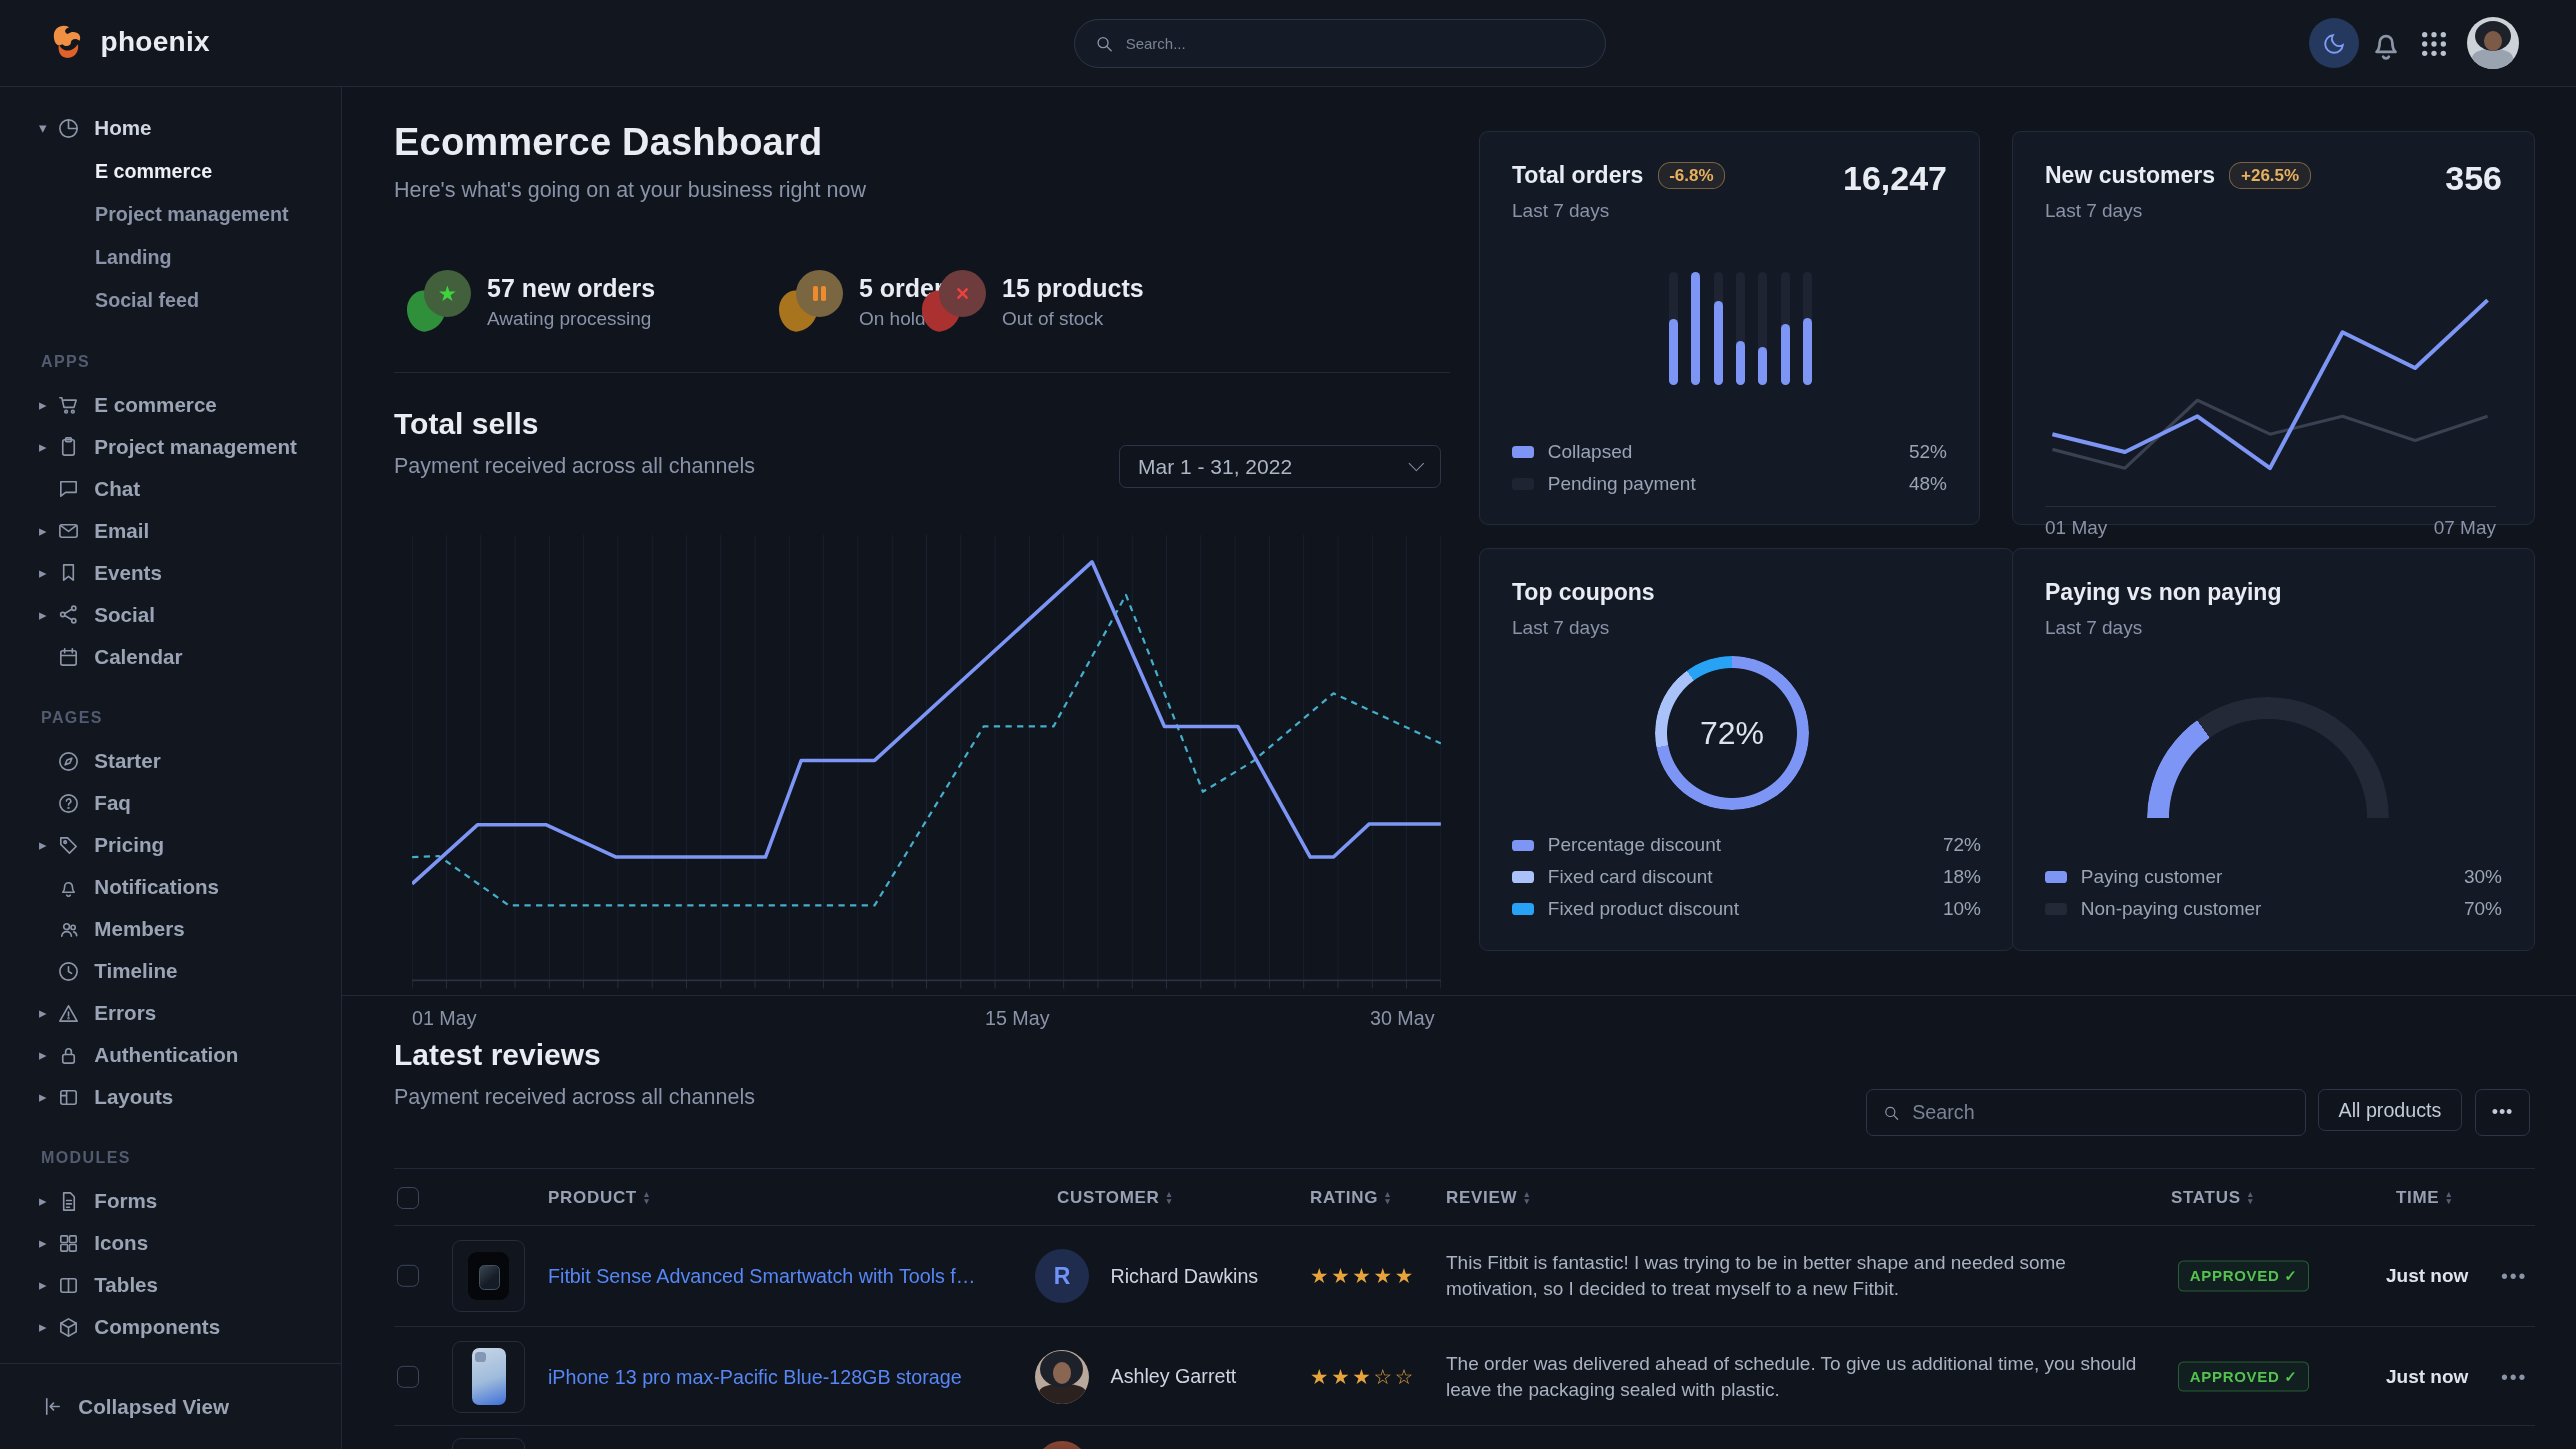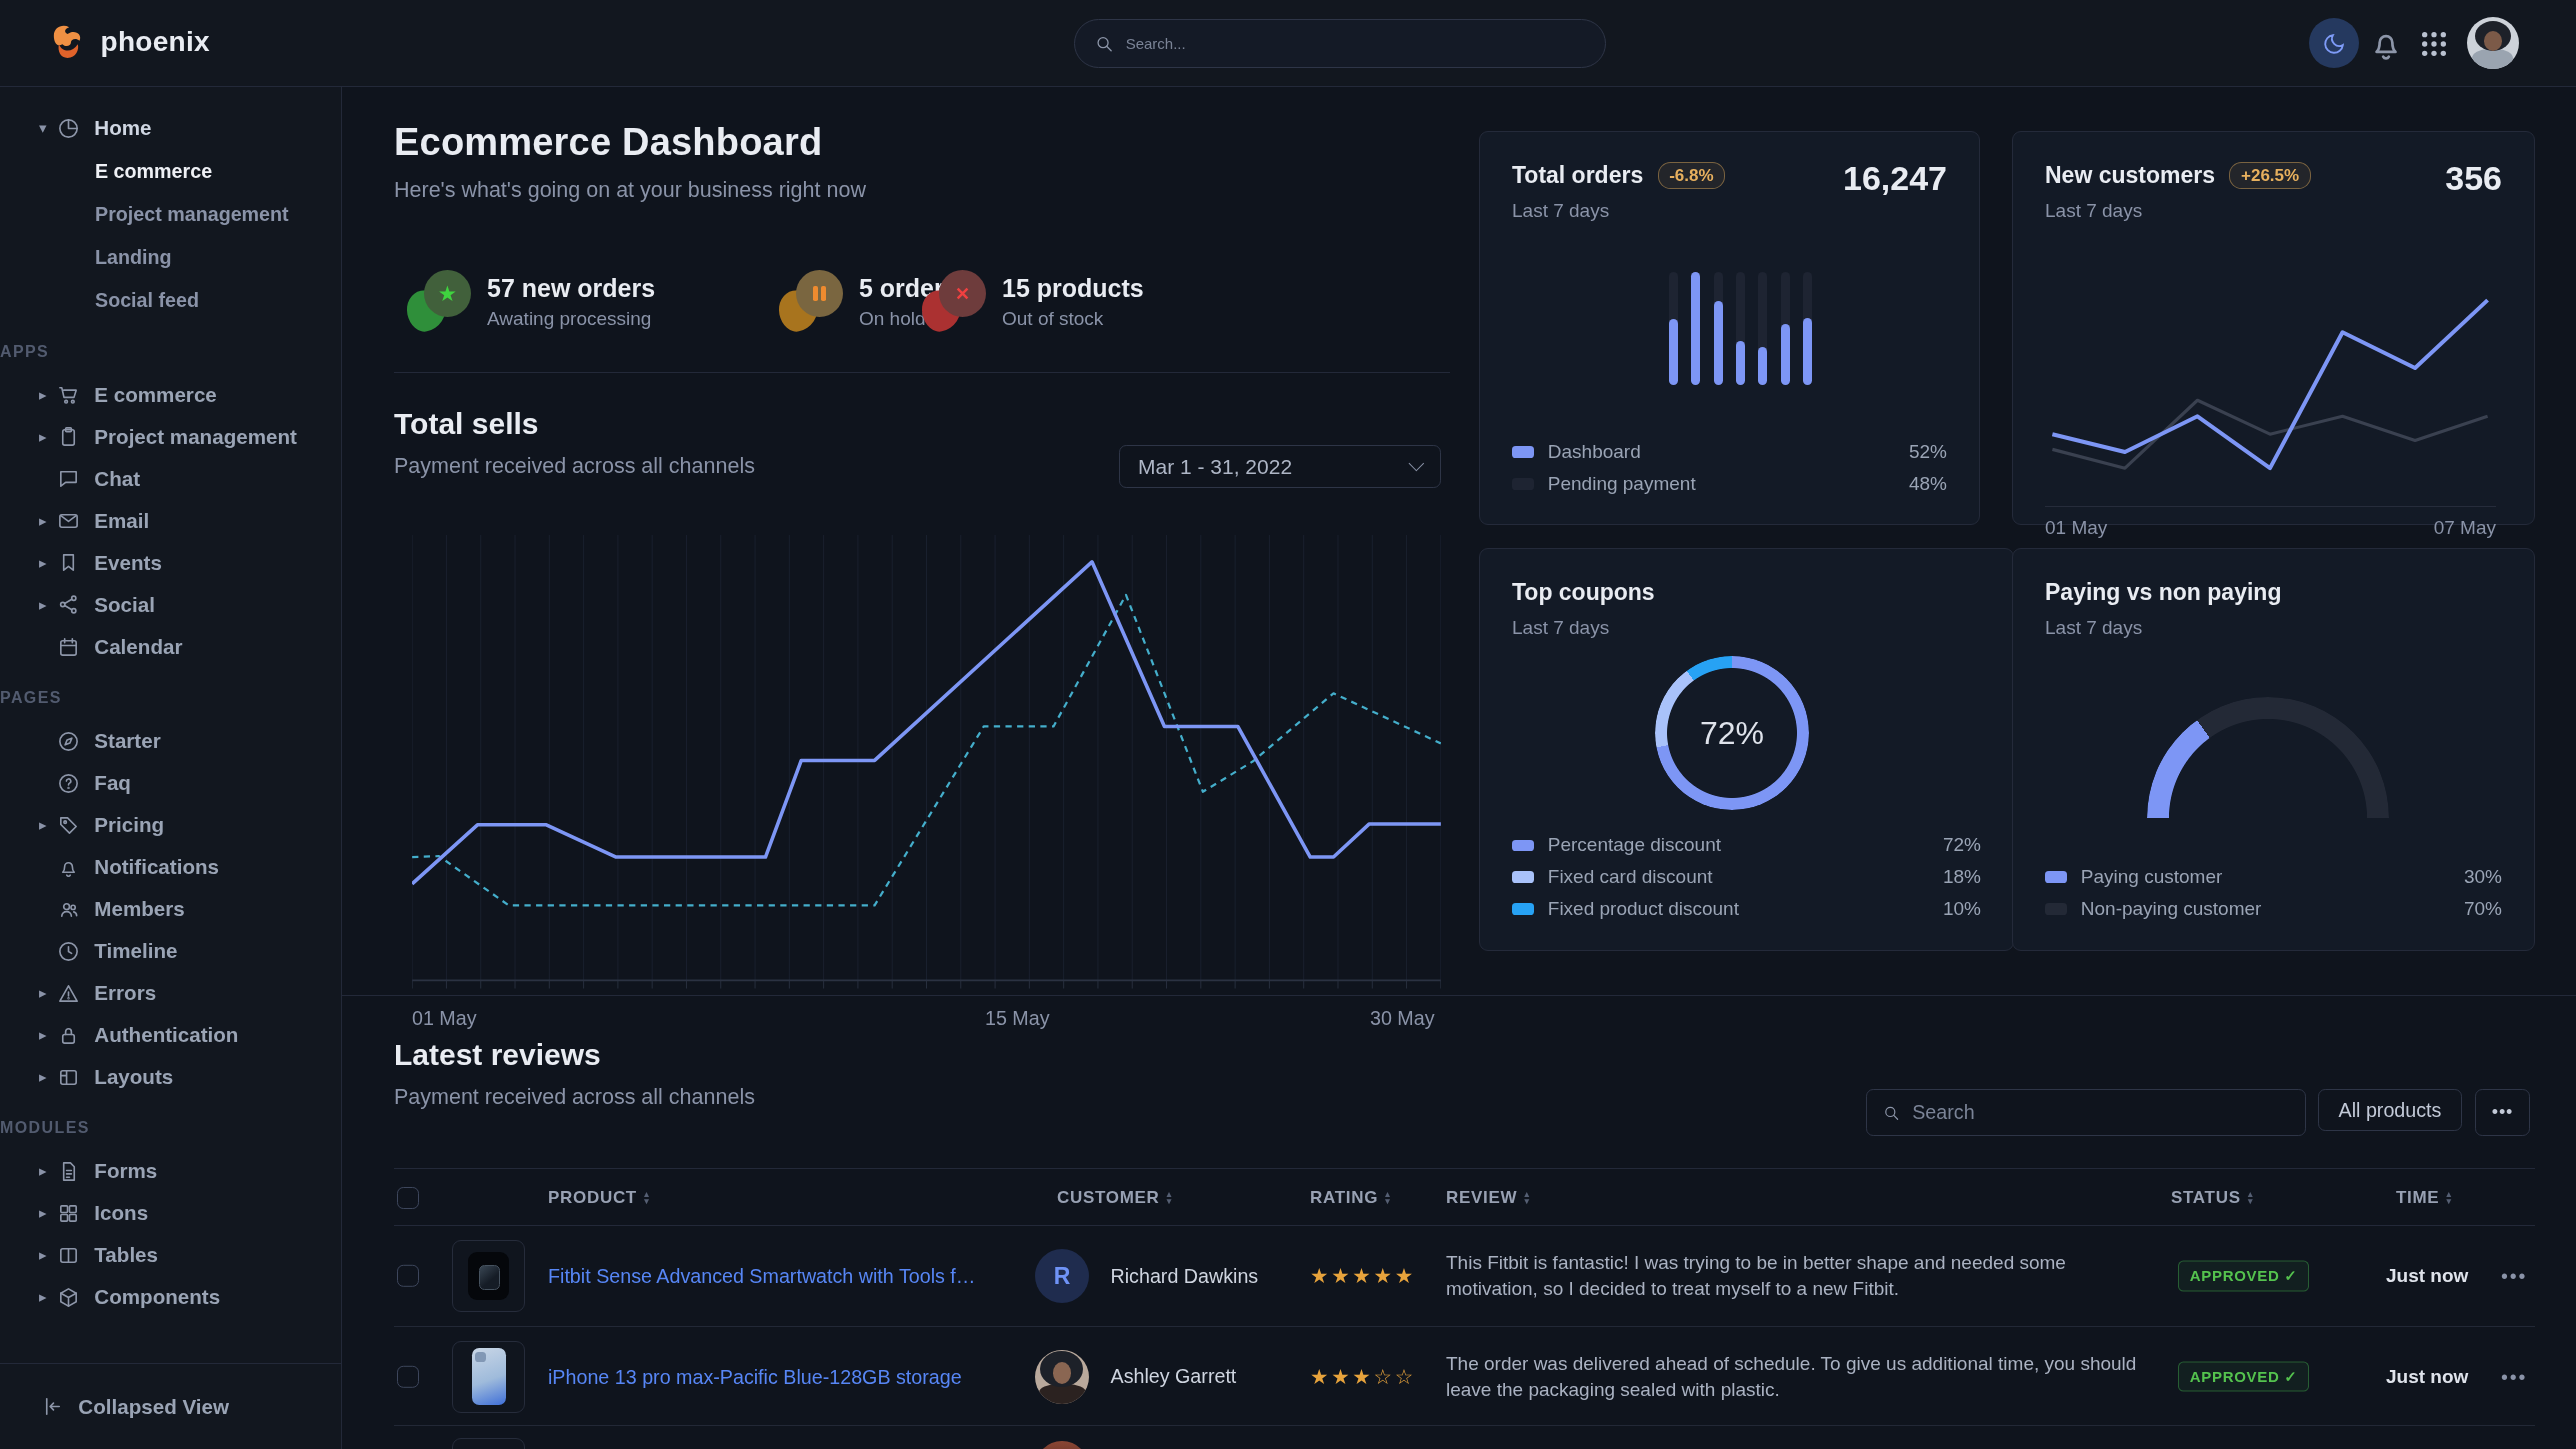--- a/index.html
+++ b/index.html
@@ -33,21 +33,21 @@
   #sidebar { position:absolute; left:0; top:87px; width:342px; height:1362px;
     background:#12171f; border-right:0.9px solid #232939; }
   .side-inner { padding-top:19.7px; }
   .side-item { display:flex; align-items:center; height:43px; padding-left:39px; cursor:pointer; }
   .side-item .caret { width:18px; font-size:15px; color:#8a93a8; flex:0 0 18px; }
   .side-item .sicon { width:23px; height:23px; flex:0 0 23px; margin-right:14.3px; display:flex; align-items:center; }
   .side-item .slabel { font-size:20.6px; color:#9aa4b5; font-weight:600; }
   .side-child { display:flex; align-items:center; height:43px; padding-left:95px; cursor:pointer; }
   .side-child .slabel { font-size:19.7px; color:#8a93a8; font-weight:600; }
   .side-child.active .slabel { color:#eef0f5; }
-  .side-title { margin-top:15px; margin-bottom:7.2px; font-size:16px; font-weight:700;
+  .side-title { margin-top:25px; margin-bottom:7.2px; padding-left:41px; font-size:16px; font-weight:700;
     letter-spacing:1.4px; color:#525b6f; height:30px; display:flex; align-items:center; }
   .side-group .side-item { height:42px; }
   #side-footer { position:absolute; left:0; bottom:0; width:341px; height:86px; border-top:0.9px solid #232939;
     display:flex; align-items:center; padding-left:41px; gap:14.3px; cursor:pointer; }
   #side-footer .slabel { font-size:20.6px; color:#9aa4b5; font-weight:600; }
   svg.lineicon { stroke:#8d96a9; fill:none; stroke-width:1.7; stroke-linecap:round; stroke-linejoin:round; }
   
   #main { position:absolute; left:342px; top:87px; width:2234px; height:1362px; overflow:hidden; }
   #page-head { position:absolute; left:52px; top:34px; }
   #page-title { font-size:38px; font-weight:700; color:#e9ecf2; letter-spacing:0.2px; }
@@ -599,21 +599,21 @@
           <div class="bar-track" style="background: rgb(30, 36, 50);">
             <div class="bar-fill" style="height: 54%; background: rgb(125, 150, 245);"></div>
           </div>
           <div class="bar-track" style="background: rgb(30, 36, 50);">
             <div class="bar-fill" style="height: 59%; background: rgb(125, 150, 245);"></div>
           </div>
         </div>
       <div class="legend" style="bottom:29px">
         <div class="legend-row">
           <span class="sw" style="background: rgb(125, 150, 245);"></span>
-          <span>Dashboard</span>
+          <span>Collapsed</span>
           <span class="lv">52%</span>
         </div>
         <div class="legend-row">
           <span class="sw" style="background: rgb(30, 36, 50);"></span>
           <span>Pending payment</span>
           <span class="lv">48%</span>
         </div>
       </div>
     </section>
 

